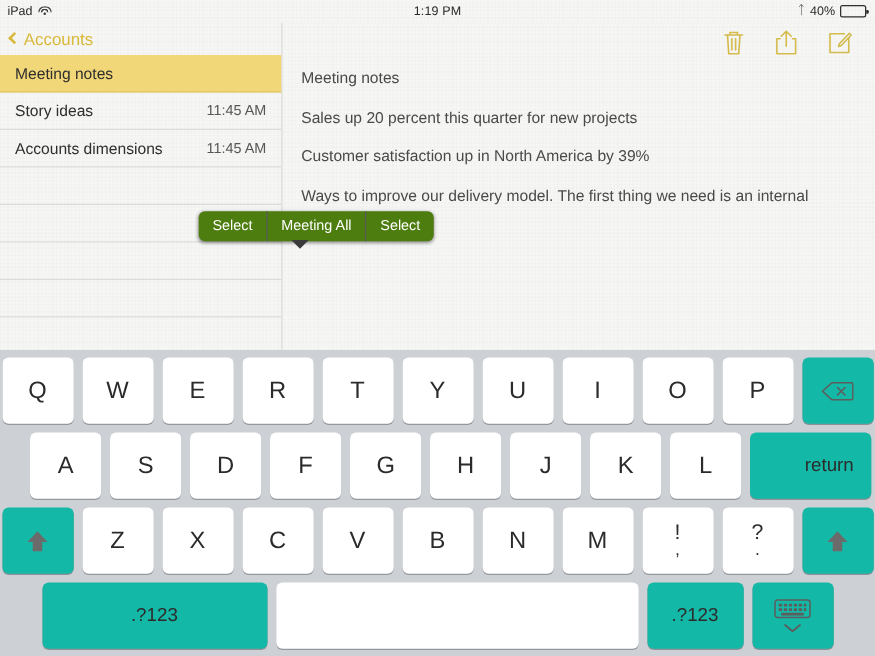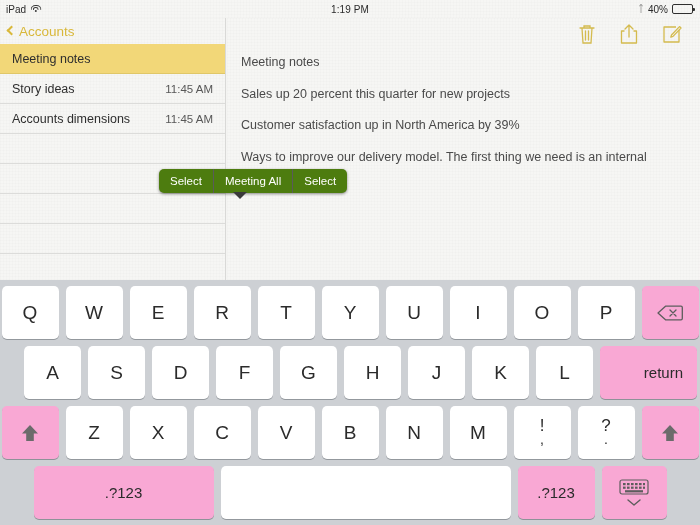--- a/index.html
+++ b/index.html
@@ -140,21 +140,21 @@
     display:flex; flex-direction:column; gap:7px;
   }
   .kb-row { display:flex; gap:7px; justify-content:center; height:53px; }
   .key {
     background:#fff; border-radius:5px;
     box-shadow:0 1px 0 rgba(100,105,112,0.55);
     display:flex; align-items:center; justify-content:center;
     font-size:19px; color:#2b2b2b; cursor:pointer;
     flex:0 0 auto; width:57px;
   }
-  .key.dark { background:#f9a8d4; box-shadow:0 1px 0 rgba(100,105,112,0.6); }
+  .key.dark { background:#14b8a6; box-shadow:0 1px 0 rgba(100,105,112,0.6); }
   .key.dual { flex-direction:column; justify-content:center; gap:1px; line-height:0.85; }
   .key.dual .top { font-size:17px; }
   .key.dual .bot { font-size:14px; }
   .key-return { width:97px; justify-content:flex-end; padding-right:14px; font-size:15px; }
   .key-shift-l { width:57px; }
   .key-shift-r { width:57px; }
   .key-backspace { width:57px; }
   .key-num { width:180px; font-size:15px; }
   .key-num-r { width:77px; font-size:15px; }
   .key-space { width:290px; }

